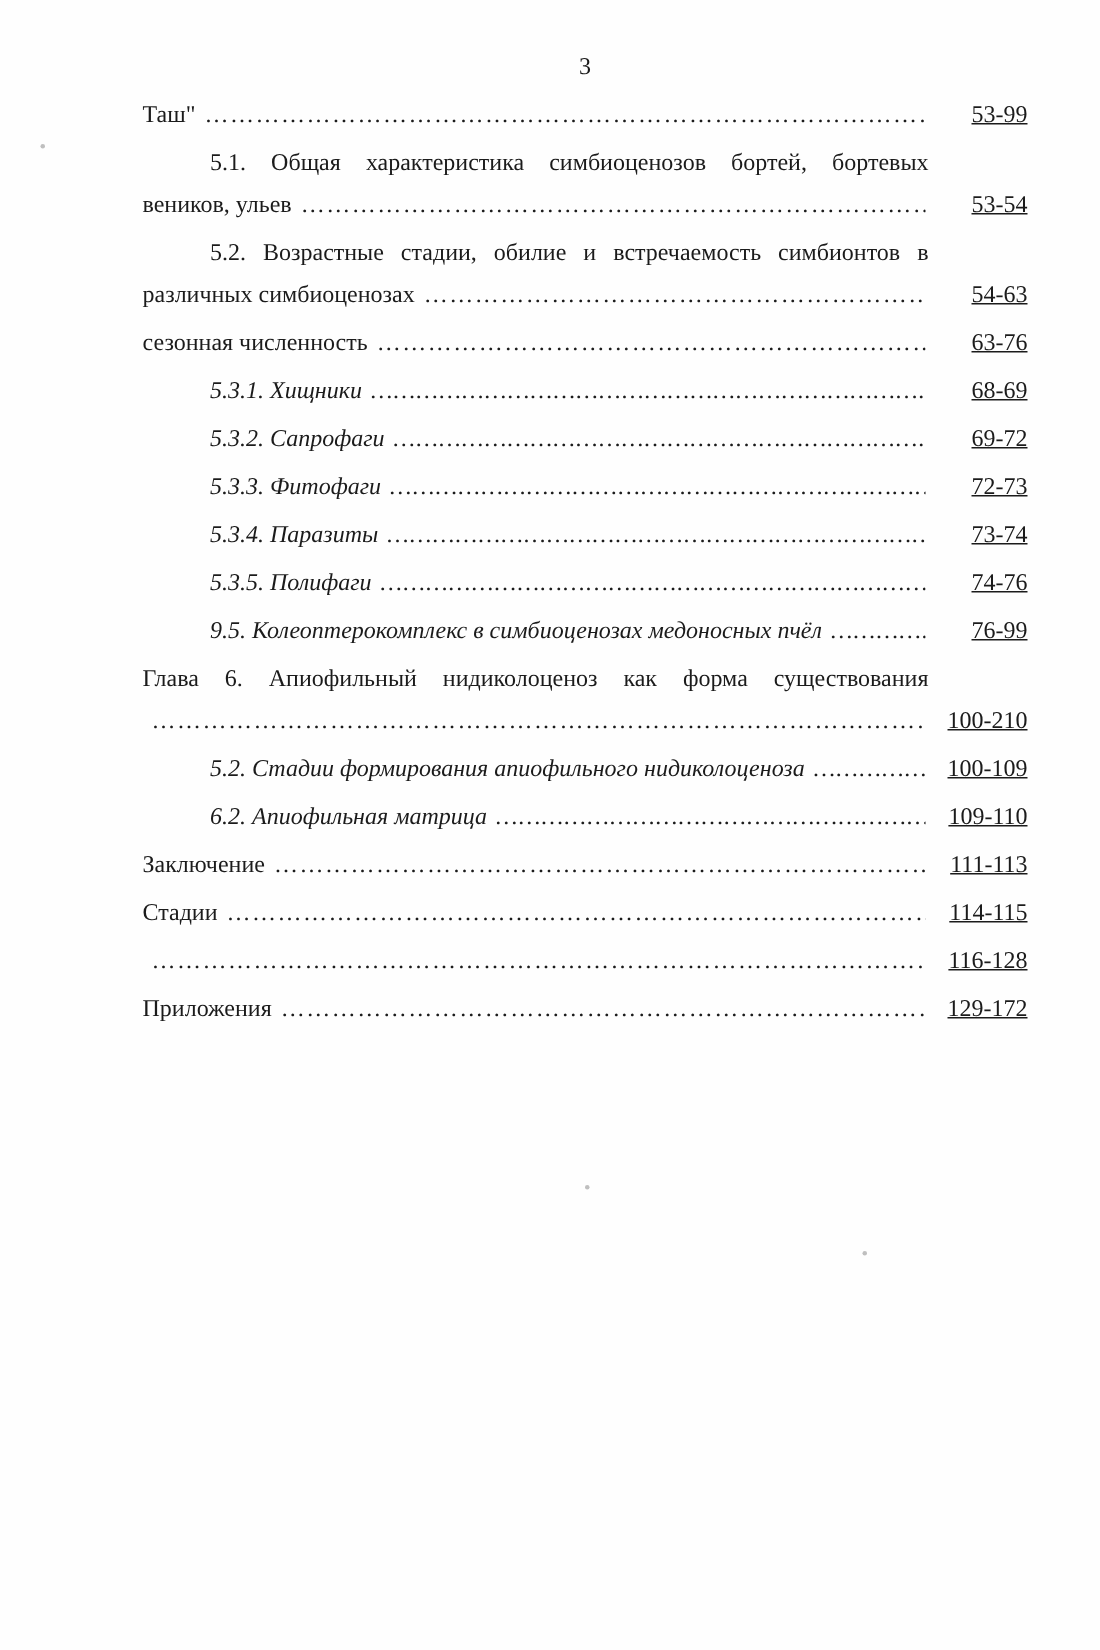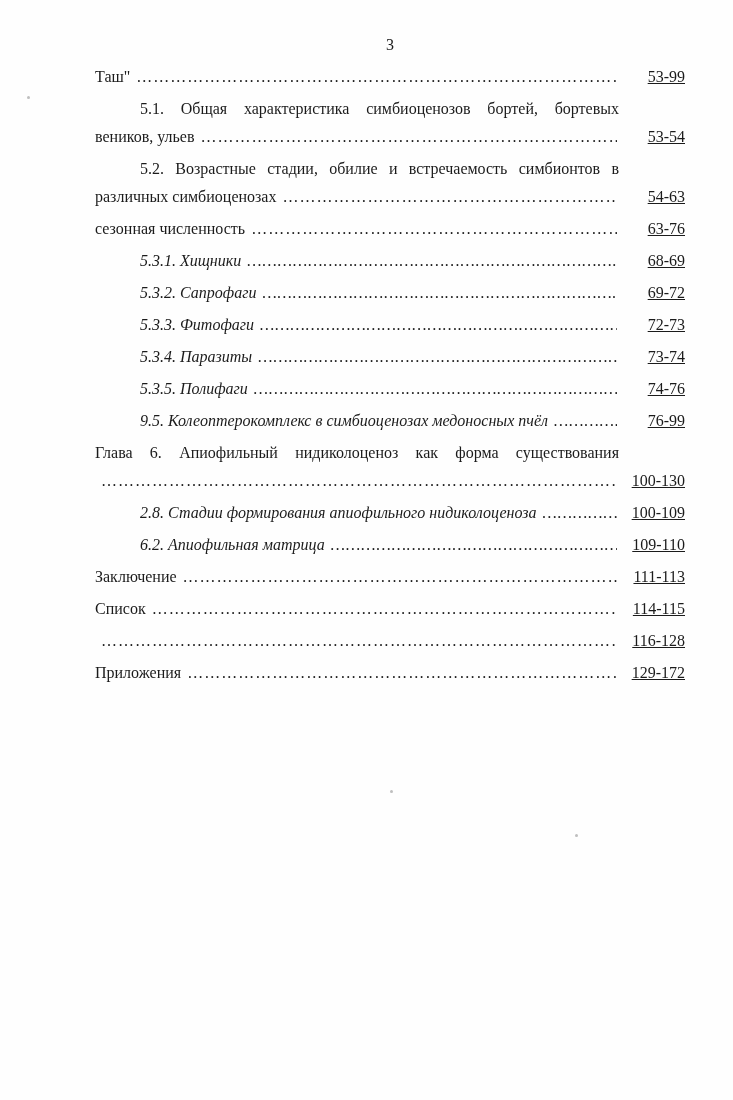--- a/index.html
+++ b/index.html
@@ -170,26 +170,26 @@
         </div>
     <div class="pages">76-99</div>
   </div>
       <div class="entry">
     <div class="content">
           <div class="line">Глава 6. Апиофильный нидиколоценоз как форма существования</div>
           <div class="lastline">
             <span class="leader">………………………………………………………………………………………………………………………………………………………………………………………………</span>
           </div>
         </div>
-    <div class="pages">100-130</div>
-  </div>
-      <div class="entry">
-    <div class="content">
-          <div class="lastline pad-indent">
-            <span class="text">2.8. Стадии формирования апиофильного нидиколоценоза</span>
+    <div class="pages">100-210</div>
+  </div>
+      <div class="entry">
+    <div class="content">
+          <div class="lastline pad-indent">
+            <span class="text">5.2. Стадии формирования апиофильного нидиколоценоза</span>
             <span class="leader">………………………………………………………………………………………………………………………………………………………………………………………………</span>
           </div>
         </div>
     <div class="pages">100-109</div>
   </div>
       <div class="entry">
     <div class="content">
           <div class="lastline pad-indent">
             <span class="text">6.2. Апиофильная матрица</span>
             <span class="leader">………………………………………………………………………………………………………………………………………………………………………………………………</span>
@@ -202,21 +202,21 @@
           <div class="lastline">
             <span class="text">Заключение</span>
             <span class="leader">………………………………………………………………………………………………………………………………………………………………………………………………</span>
           </div>
         </div>
     <div class="pages">111-113</div>
   </div>
       <div class="entry">
     <div class="content">
           <div class="lastline">
-            <span class="text">Список</span>
+            <span class="text">Стадии</span>
             <span class="leader">………………………………………………………………………………………………………………………………………………………………………………………………</span>
           </div>
         </div>
     <div class="pages">114-115</div>
   </div>
       <div class="entry">
     <div class="content">
           <div class="lastline">
             <span class="leader">………………………………………………………………………………………………………………………………………………………………………………………………</span>
           </div>

